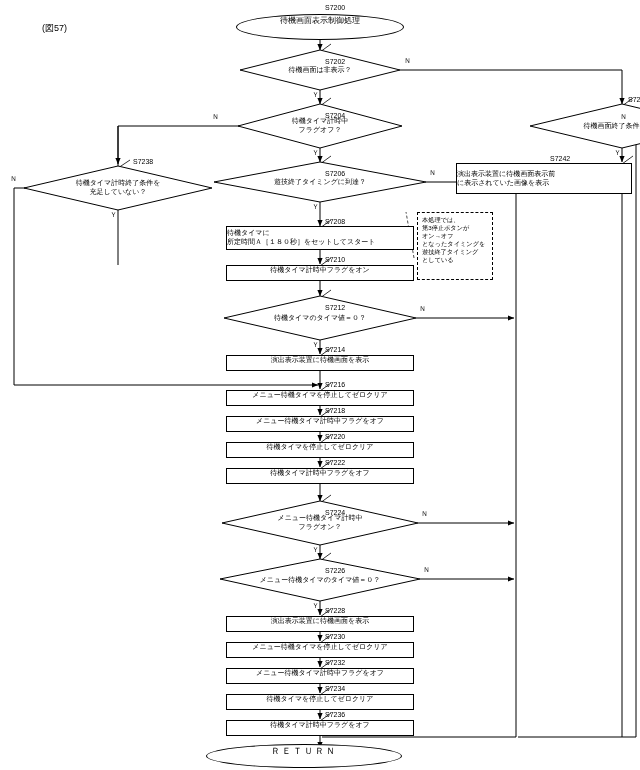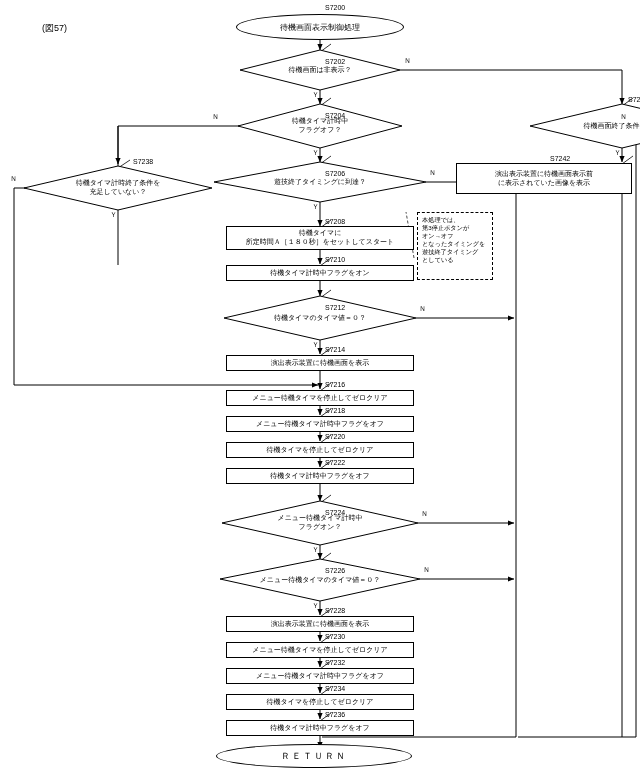--- a/index.html
+++ b/index.html
@@ -3,21 +3,21 @@
 <meta charset="utf-8">
 <style>
   html,body{margin:0;padding:0;background:#ffffff;}
   body{
     width:640px;height:770px;position:relative;overflow:hidden;
     font-family:"Liberation Sans","DejaVu Sans",sans-serif;
     color:#000;
   }
   #sheet{position:absolute;left:0;top:0;width:640px;height:770px;}
   svg#wires{position:absolute;left:0;top:0;width:640px;height:770px;overflow:visible;}
-  .node{position:absolute;box-sizing:border-box;display:flex;align-items:center;justify-content:center;text-align:center;}
+  .node{position:absolute;box-sizing:border-box;display:flex;align-items:flex-start;justify-content:center;text-align:center;}
   .proc{border:1px solid #000;background:#fff;line-height:1.25;}
   .oval{border:1px solid #000;border-radius:50%;background:#fff;}
   .dia-wrap{position:absolute;}
   .dia-txt{position:absolute;left:0;top:0;width:100%;height:100%;display:flex;align-items:center;justify-content:center;text-align:center;line-height:1.25;}
   .note{position:absolute;border:1px dashed #000;background:#fff;padding:3px 4px;line-height:1.3;text-align:left;box-sizing:border-box;}
   .step{position:absolute;white-space:nowrap;}
   .yn{position:absolute;white-space:nowrap;}
   .figlabel{position:absolute;white-space:nowrap;}
   .t9{font-size:9px;}
   .t8{font-size:8px;}
@@ -142,21 +142,21 @@
     </g>
   </svg>
 
   <div class="figlabel t9" style="left:42px;top:22px;">(図57)</div>
 
   <div class="node oval t8" style="left:236px;top:14px;width:168px;height:26px;">
     <span>待機画面表示制御処理</span>
   </div>
   <div class="step t7" style="left:325px;top:4px;">S7200</div>
 
-  <div class="node oval ret" style="left:216px;top:744px;width:196px;height:24px;">
+  <div class="node oval ret" style="left:206px;top:744px;width:196px;height:24px;">
     <span>ＲＥＴＵＲＮ</span>
   </div>
 
   <div class="dia-wrap" style="left:240px;top:50px;width:160px;height:40px;">
     <div class="dia-txt t7">
         <span>待機画面は非表示？</span>
       </div>
   </div>
   <div class="step t7" style="left:325px;top:58px;">S7202</div>
 

